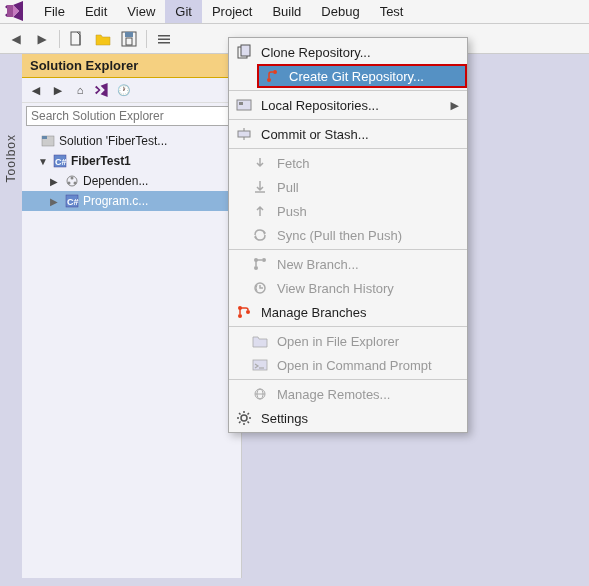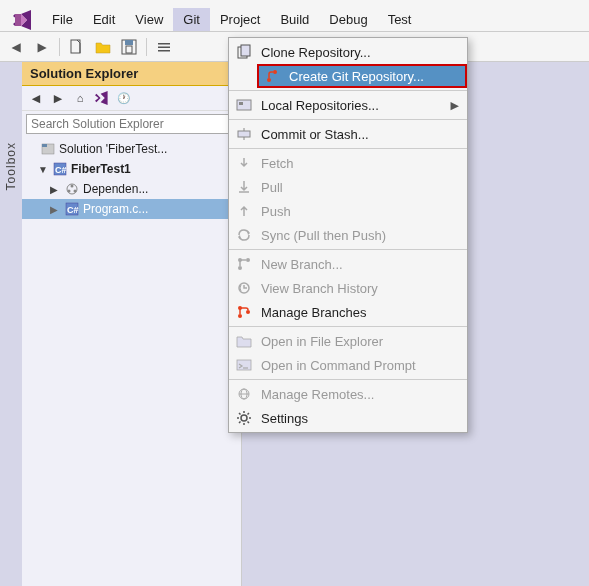--- a/index.html
+++ b/index.html
@@ -10,23 +10,23 @@
       font-family: 'Segoe UI', sans-serif;
       font-size: 13px;
       overflow: hidden;
       position: relative;
     }
 
     
     .menu-bar {
       background: #f5f5f5;
       display: flex;
-      align-items: flex-end;
-      height: 32px;
-      padding: 0 12px;
+      align-items: flex-start;
+      height: 24px;
+      padding: 0 4px;
       border-bottom: 1px solid #ccc;
       position: relative;
     }
     .vs-logo {
       width: 22px;
       height: 22px;
       margin-right: 8px;
       display: flex;
       align-items: center;
       justify-content: center;
@@ -204,20 +204,21 @@
       position: relative;
       min-height: 24px;
     }
     .drop-item.highlighted {
       background: #5591c4;
       color: white;
     }
     .drop-item.disabled {
       color: #999;
       cursor: default;
+      margin-left: 16px;
     }
     .drop-item .item-icon {
       position: absolute;
       left: 6px;
       top: 50%;
       transform: translateY(-50%);
       width: 18px;
       height: 18px;
       display: flex;
       align-items: center;

